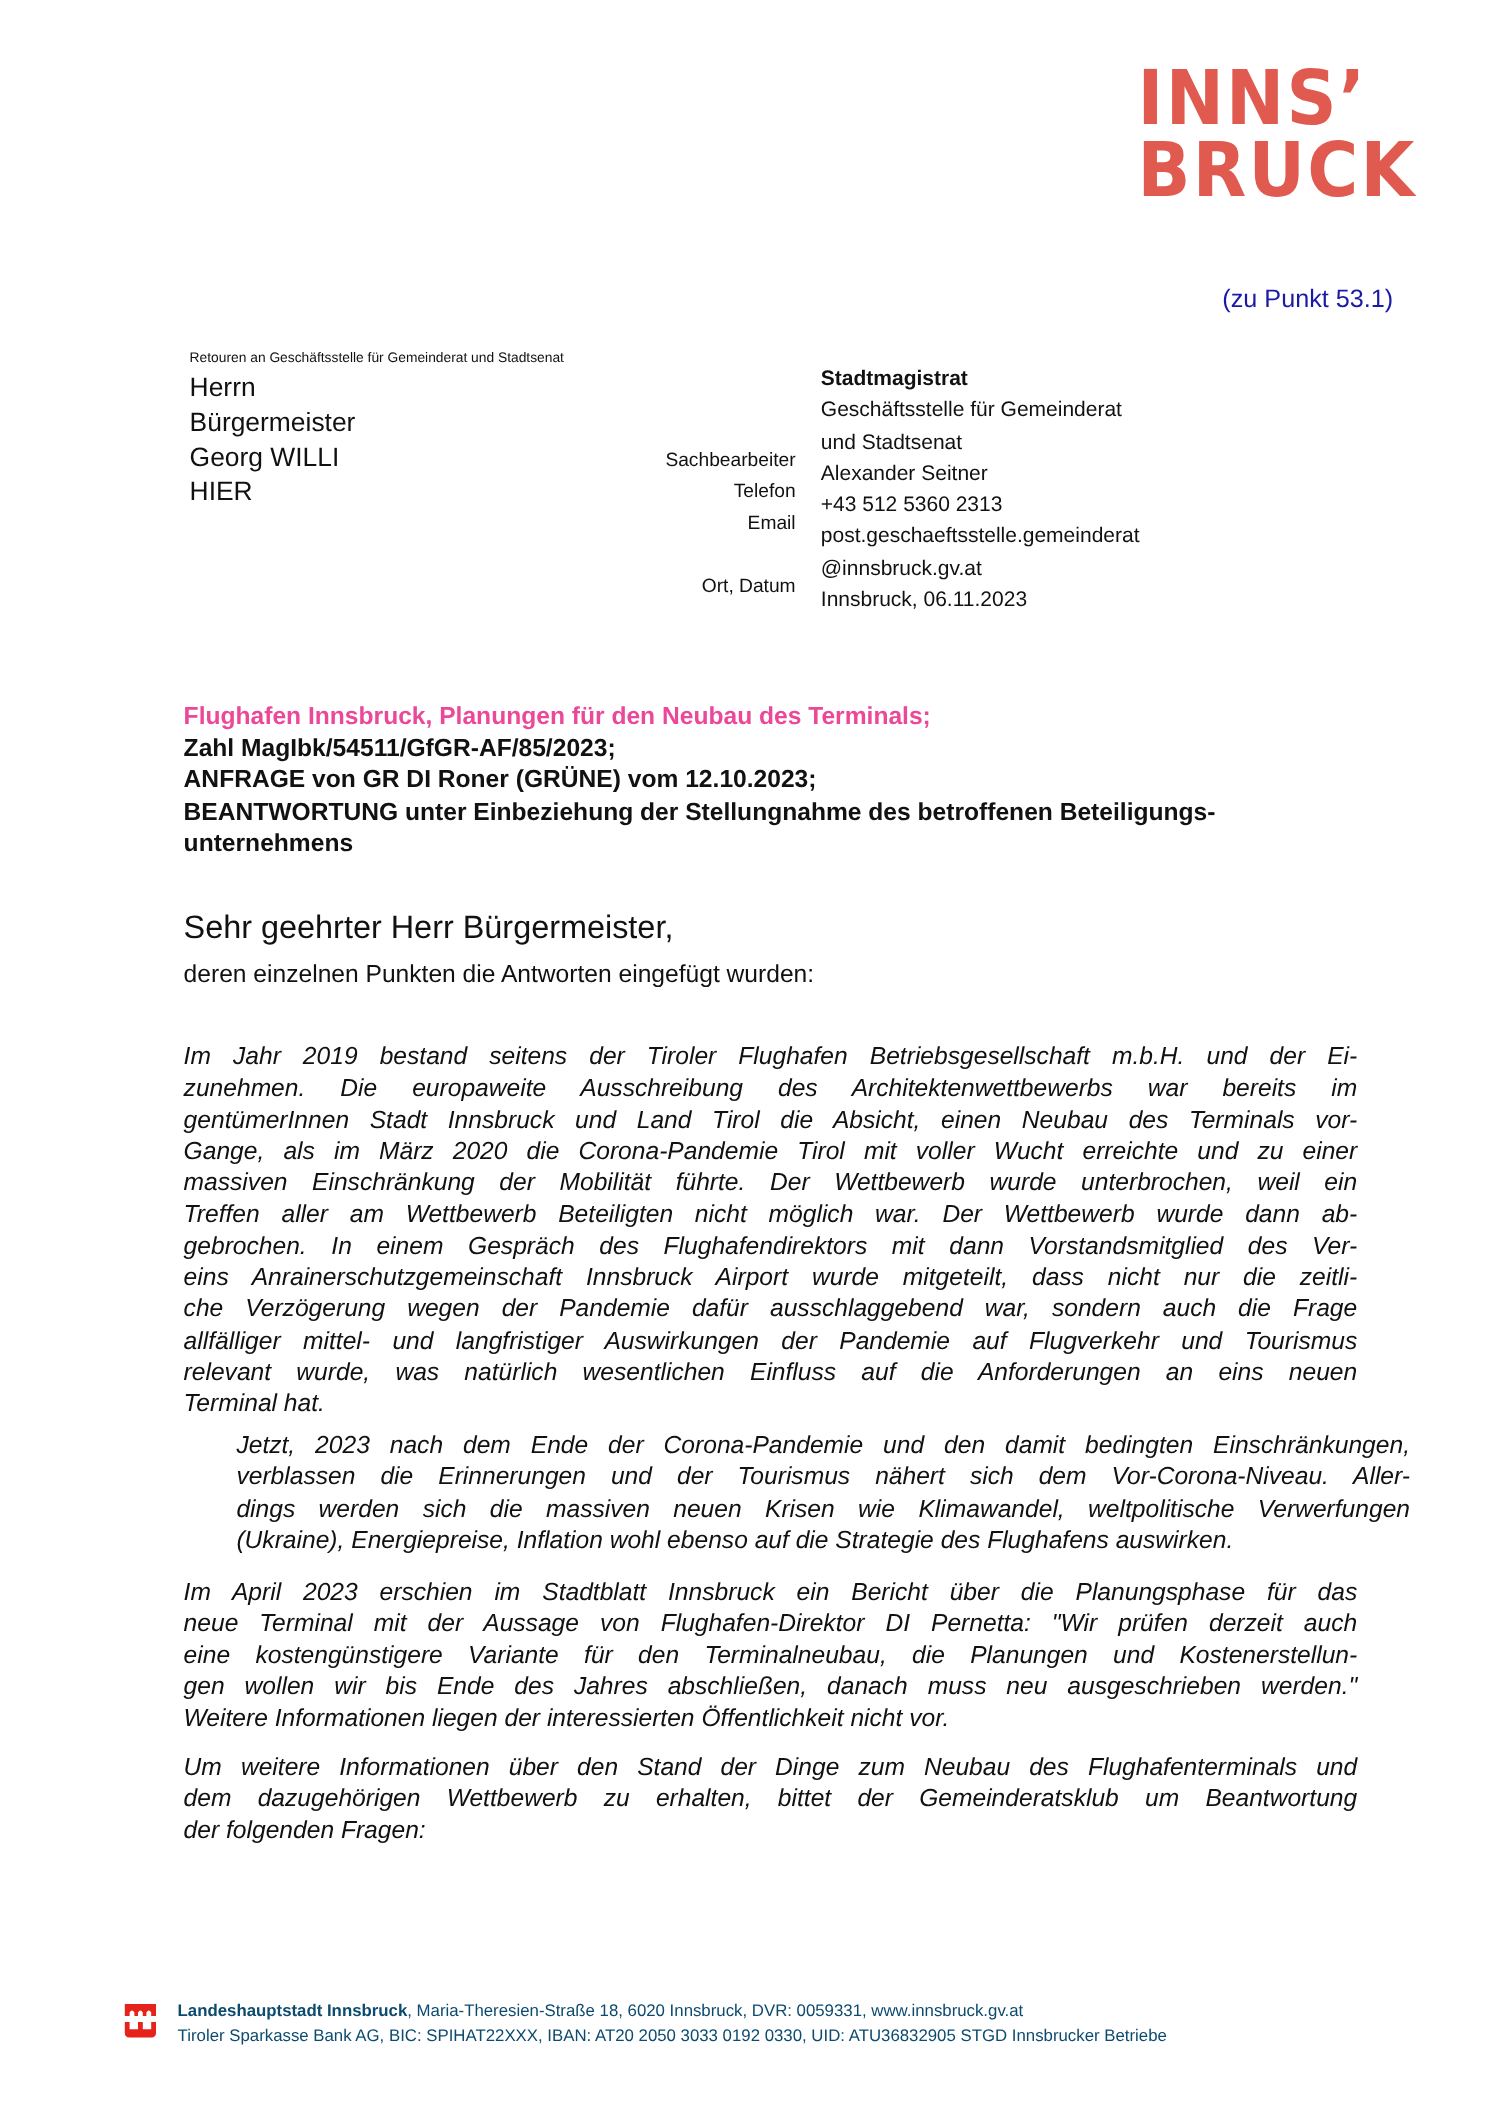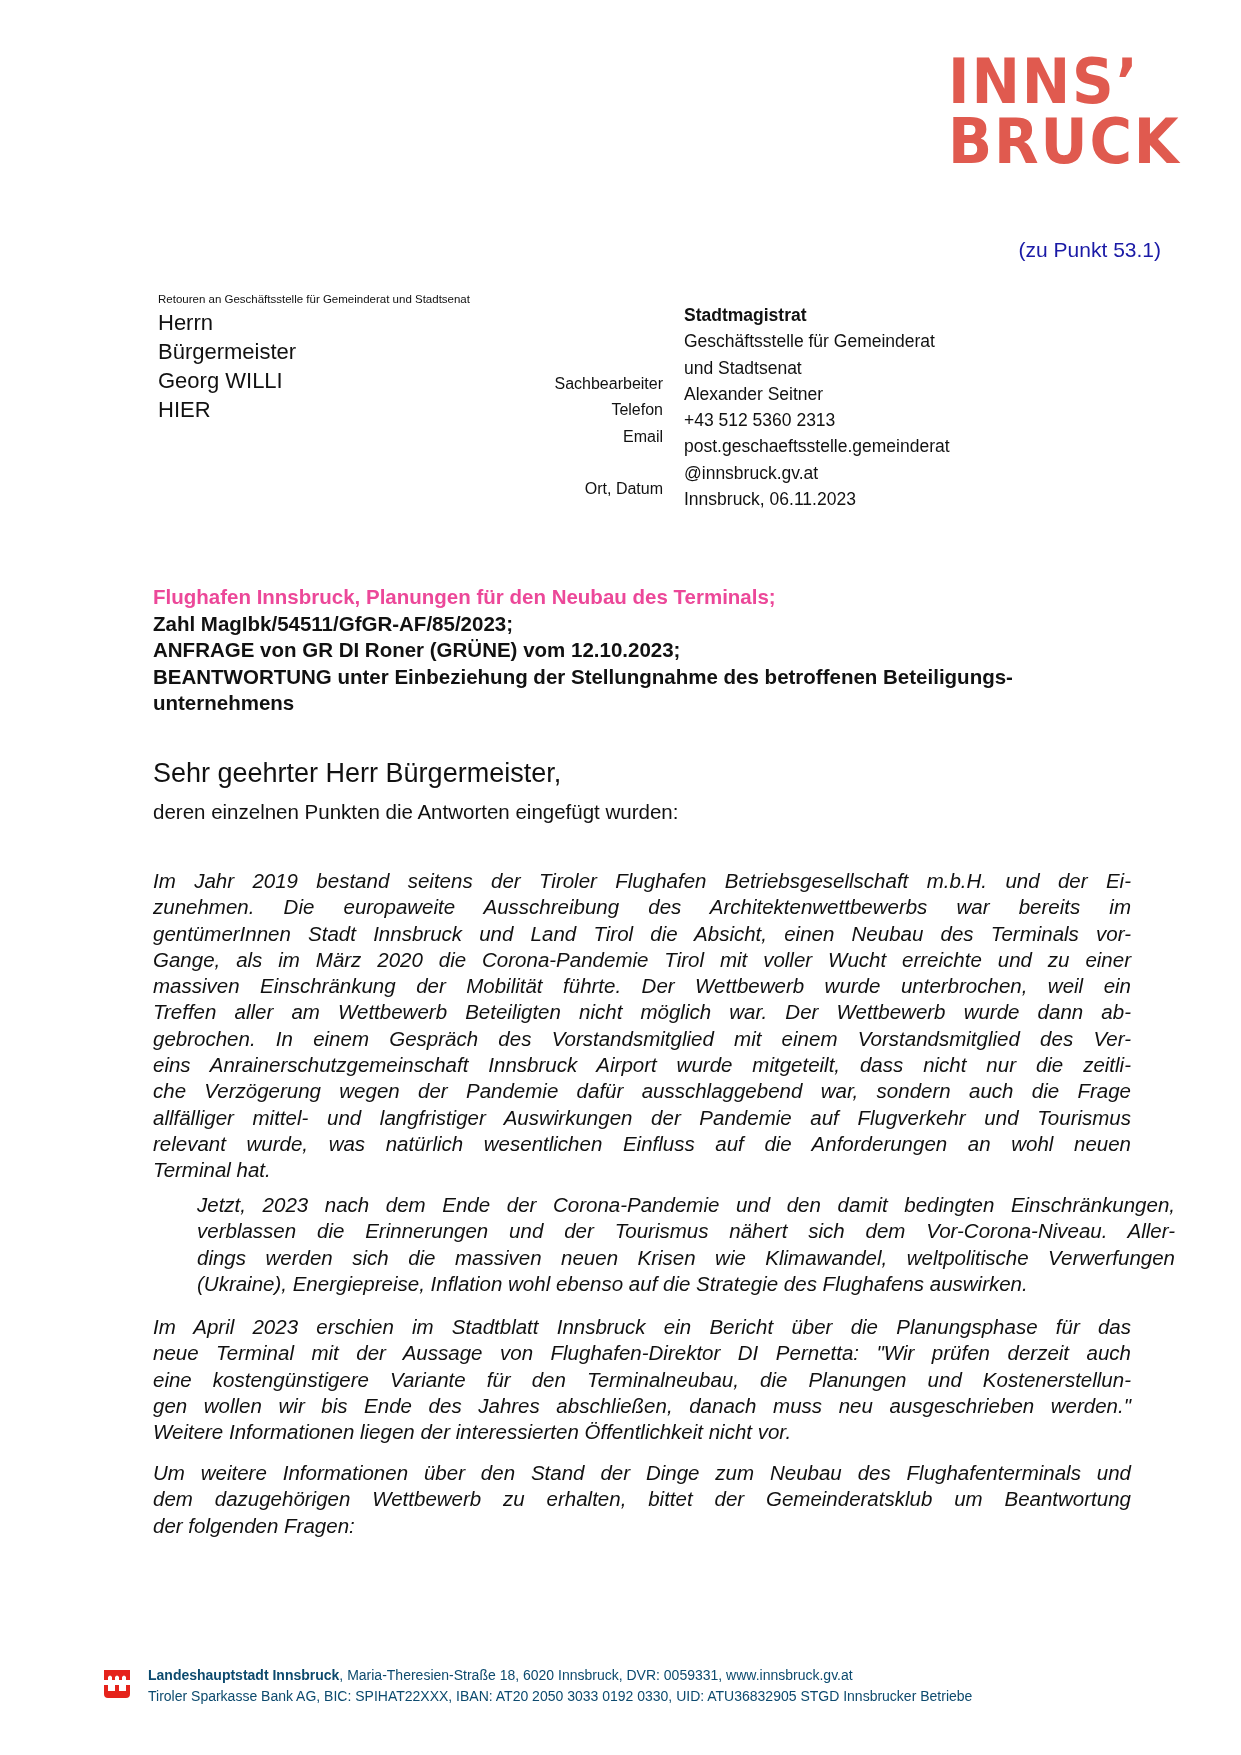--- a/index.html
+++ b/index.html
@@ -92,25 +92,25 @@
   <div>deren einzelnen Punkten die Antworten eingefügt wurden:</div>
 </div>
 
 <div class="abs quote q1">
   <span class="ln">Im Jahr 2019 bestand seitens der Tiroler Flughafen Betriebsgesellschaft m.b.H. und der Ei-</span>
   <span class="ln">zunehmen. Die europaweite Ausschreibung des Architektenwettbewerbs war bereits im</span>
   <span class="ln">gentümerInnen Stadt Innsbruck und Land Tirol die Absicht, einen Neubau des Terminals vor-</span>
   <span class="ln">Gange, als im März 2020 die Corona-Pandemie Tirol mit voller Wucht erreichte und zu einer</span>
   <span class="ln">massiven Einschränkung der Mobilität führte. Der Wettbewerb wurde unterbrochen, weil ein</span>
   <span class="ln">Treffen aller am Wettbewerb Beteiligten nicht möglich war. Der Wettbewerb wurde dann ab-</span>
-  <span class="ln">gebrochen. In einem Gespräch des Vorstandsmitglied mit einem Vorstandsmitglied des Ver-</span>
+  <span class="ln">gebrochen. In einem Gespräch des Flughafendirektors mit dann Vorstandsmitglied des Ver-</span>
   <span class="ln">eins Anrainerschutzgemeinschaft Innsbruck Airport wurde mitgeteilt, dass nicht nur die zeitli-</span>
   <span class="ln">che Verzögerung wegen der Pandemie dafür ausschlaggebend war, sondern auch die Frage</span>
   <span class="ln">allfälliger mittel- und langfristiger Auswirkungen der Pandemie auf Flugverkehr und Tourismus</span>
-  <span class="ln">relevant wurde, was natürlich wesentlichen Einfluss auf die Anforderungen an wohl neuen</span>
+  <span class="ln">relevant wurde, was natürlich wesentlichen Einfluss auf die Anforderungen an eins neuen</span>
   <span class="ln last">Terminal hat.</span>
 </div>
 
 <div class="abs quote q2">
   <span class="ln">Jetzt, 2023 nach dem Ende der Corona-Pandemie und den damit bedingten Einschränkungen,</span>
   <span class="ln">verblassen die Erinnerungen und der Tourismus nähert sich dem Vor-Corona-Niveau. Aller-</span>
   <span class="ln">dings werden sich die massiven neuen Krisen wie Klimawandel, weltpolitische Verwerfungen</span>
   <span class="ln last">(Ukraine), Energiepreise, Inflation wohl ebenso auf die Strategie des Flughafens auswirken.</span>
 </div>
 

